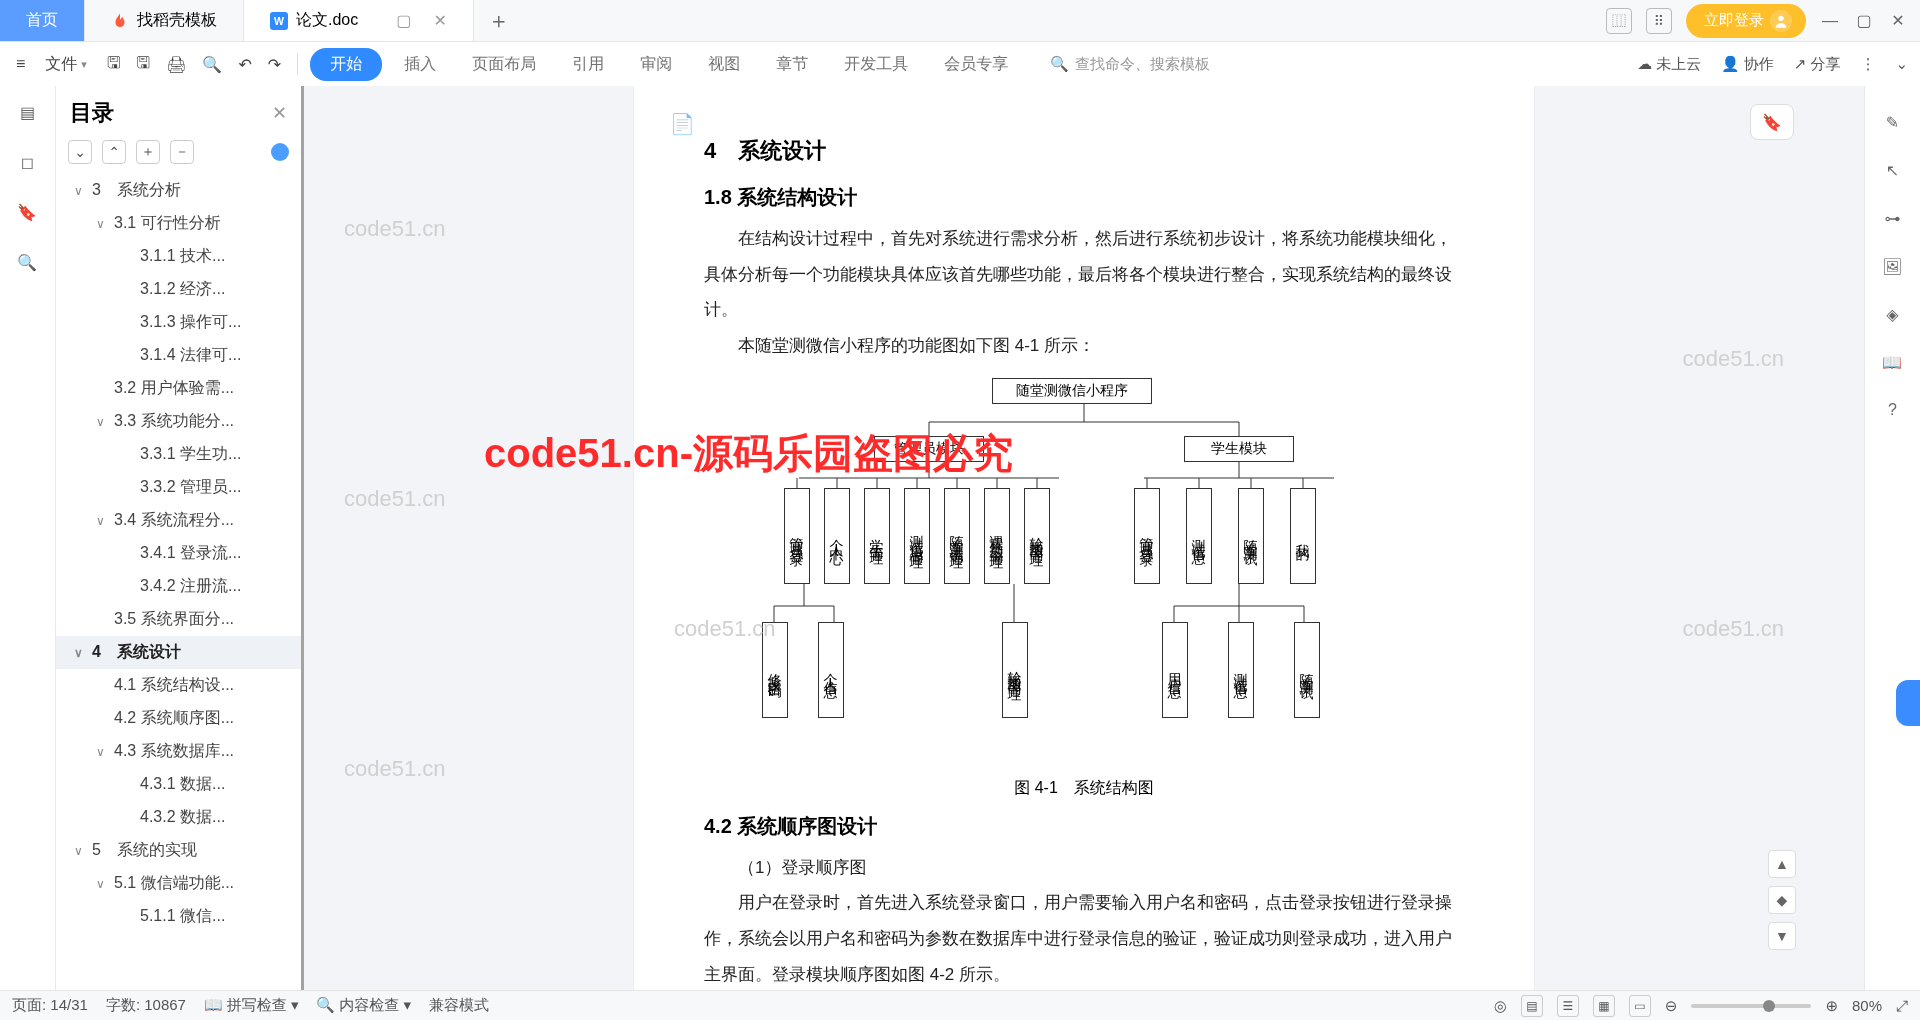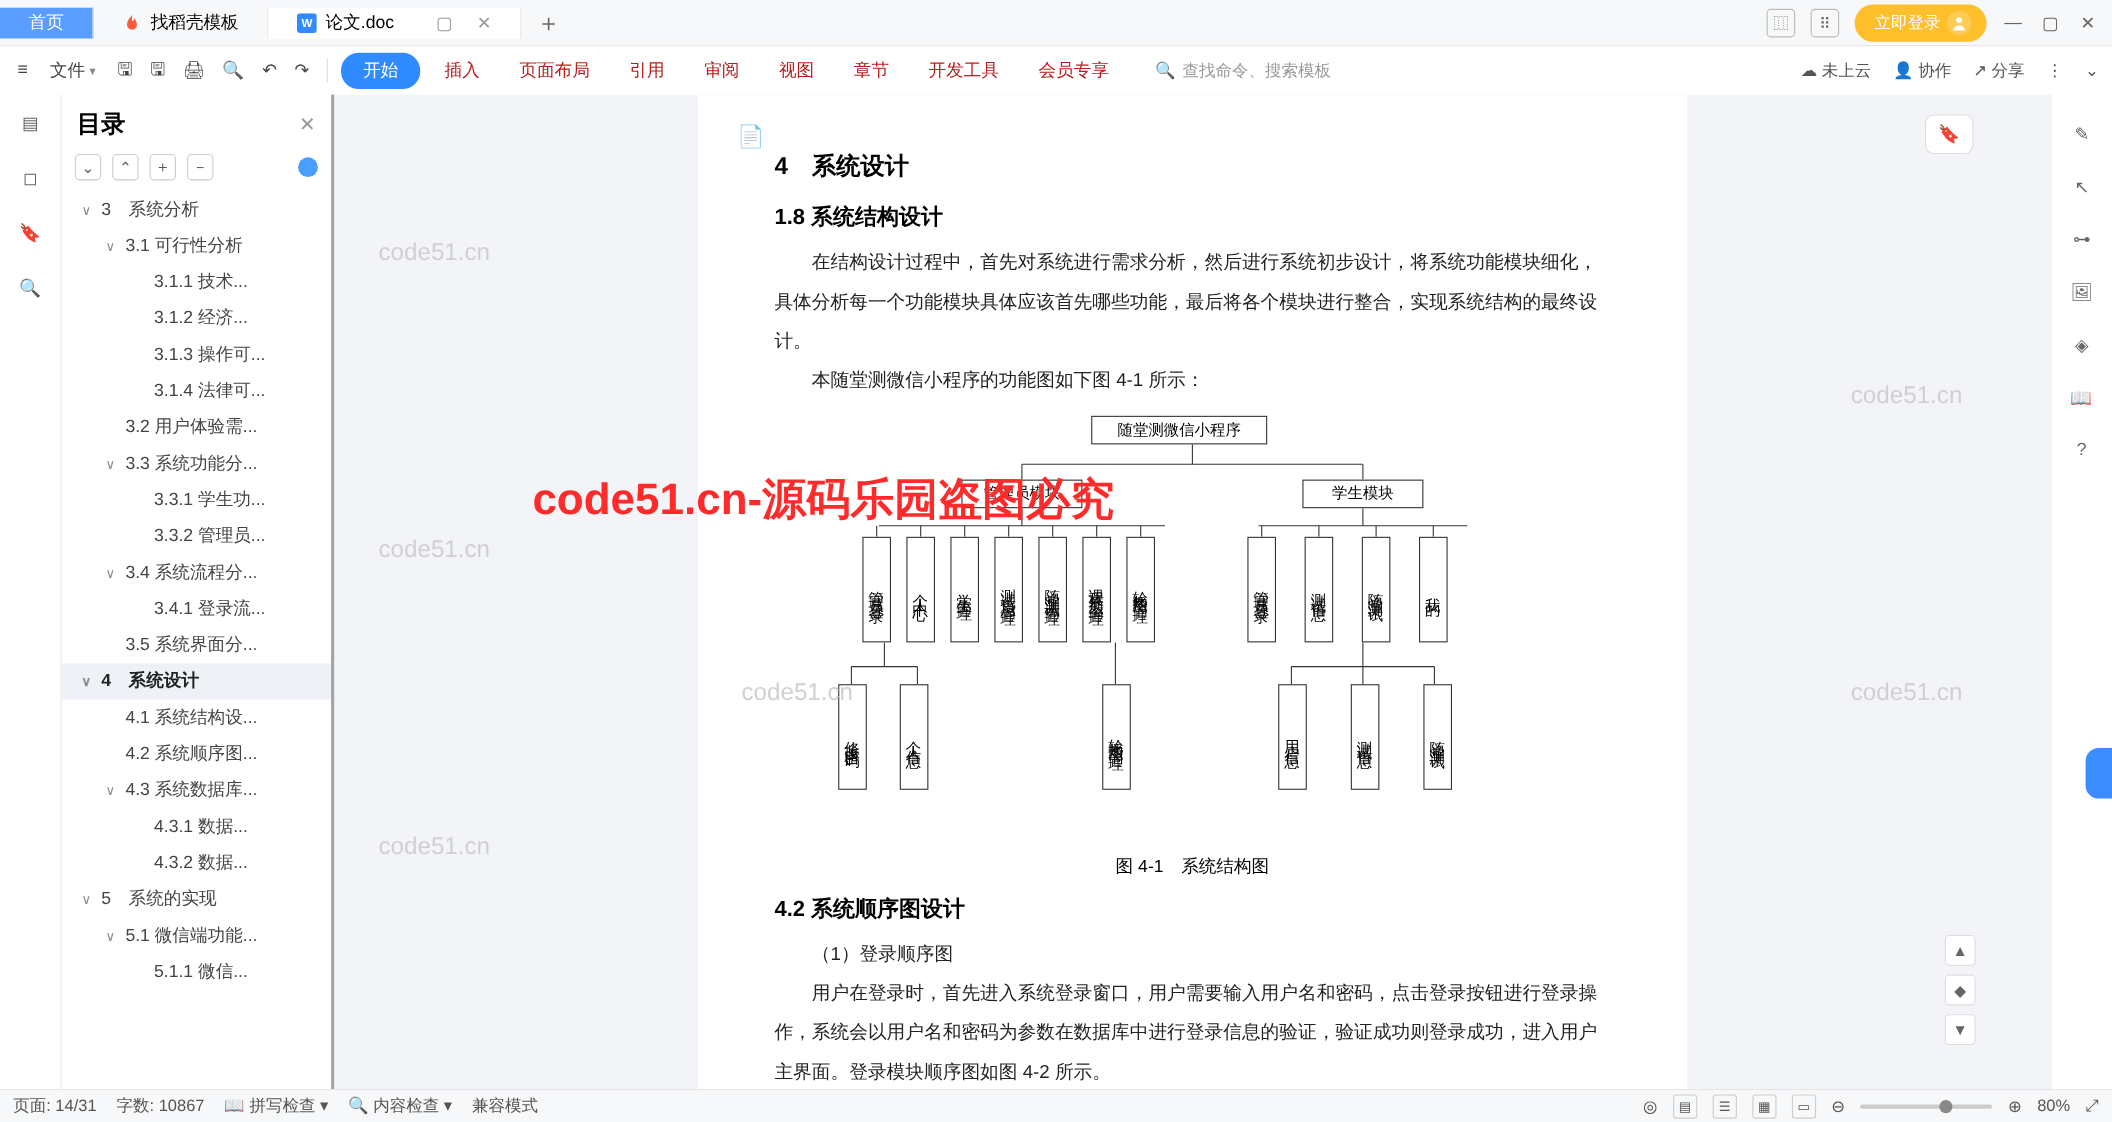--- a/index.html
+++ b/index.html
@@ -1,36 +1,36 @@
 <!DOCTYPE html>
 <html><head>
 <meta charset="utf-8">
 <style>
 * { margin:0; padding:0; box-sizing:border-box; font-family:"Microsoft YaHei","PingFang SC",sans-serif; }
 body { width:1920px; height:1020px; background:#fff; overflow:hidden; position:relative; }
 
 .tabs { height:42px; background:#f7f8fa; display:flex; align-items:center; border-bottom:1px solid #e5e5e5; }
-.tab { height:28px; padding:12px 26px; display:flex; align-items:center; gap:8px; font-size:16px; cursor:pointer; border-right:1px solid #e5e5e5; }
+.tab { height:41px; padding:12px 26px; display:flex; align-items:center; gap:8px; font-size:16px; cursor:pointer; border-right:1px solid #e5e5e5; }
 .tab.home { background:#5a9cff; color:#fff; }
 .tab.active { background:#fff; }
 .tab .ic { width:18px; height:18px; display:inline-block; }
 .tab .close { margin-left:14px; color:#999; font-size:16px; }
 .tab-add { padding:0 14px; font-size:22px; color:#666; cursor:pointer; }
 .tabs-right { margin-left:auto; display:flex; align-items:center; gap:14px; padding-right:12px; }
 .tabs-right .sq { width:26px; height:26px; border:1px solid #bbb; border-radius:4px; display:flex; align-items:center; justify-content:center; font-size:14px; color:#666; }
 .login-btn { background:#ffbf2b; color:#fff; border-radius:18px; padding:6px 14px 6px 18px; display:flex; align-items:center; gap:6px; font-size:15px; }
 .login-btn .av { width:22px; height:22px; border-radius:50%; background:#fff3; display:flex; align-items:center; justify-content:center; }
 .winbtn { width:20px; height:20px; display:flex; align-items:center; justify-content:center; color:#666; font-size:16px; }
 
 .toolbar { height:44px; display:flex; align-items:center; padding:0 12px; gap:8px; }
 .tb-btn { padding:6px 8px; color:#444; font-size:16px; display:flex; align-items:center; gap:4px; cursor:pointer; }
 .tb-btn.icon { padding:4px; }
 .tb-sep { width:1px; height:22px; background:#ddd; margin:0 4px; }
 .menu-pill { background:#2f8bff; color:#fff; padding:6px 20px; border-radius:16px; font-size:16px; }
-.menu-item { padding:6px 14px; font-size:16px; color:#b91c1c; cursor:pointer; }
+.menu-item { padding:6px 14px; font-size:16px; color:#737373; cursor:pointer; }
 .tb-search { margin-left:20px; display:flex; align-items:center; color:#999; font-size:15px; gap:6px; }
 .tb-right { margin-left:auto; display:flex; gap:20px; font-size:15px; color:#555; }
 .tb-right span { display:flex; align-items:center; gap:4px; }
 
 .main { position:absolute; top:86px; bottom:30px; left:0; right:0; display:flex; }
 .vbar { width:56px; border-right:1px solid #e8e8e8; display:flex; flex-direction:column; align-items:center; gap:26px; padding-top:14px; }
 .vbar .vi { width:24px; height:24px; color:#666; display:flex; align-items:center; justify-content:center; }
 
 .outline { width:248px; border-right:3px solid #a3a3a3; display:flex; flex-direction:column; }
 .outline-h { display:flex; align-items:center; justify-content:space-between; padding:12px 14px 8px; }
@@ -178,20 +178,21 @@
         <div class="ol-item lv2"><span class="chev"></span>3.1.1 技术...</div>
         <div class="ol-item lv2"><span class="chev"></span>3.1.2 经济...</div>
         <div class="ol-item lv2"><span class="chev"></span>3.1.3 操作可...</div>
         <div class="ol-item lv2"><span class="chev"></span>3.1.4 法律可...</div>
         <div class="ol-item lv1"><span class="chev"></span>3.2 用户体验需...</div>
         <div class="ol-item lv1"><span class="chev">∨</span>3.3 系统功能分...</div>
         <div class="ol-item lv2"><span class="chev"></span>3.3.1 学生功...</div>
         <div class="ol-item lv2"><span class="chev"></span>3.3.2 管理员...</div>
         <div class="ol-item lv1"><span class="chev">∨</span>3.4 系统流程分...</div>
         <div class="ol-item lv2"><span class="chev"></span>3.4.1 登录流...</div>
+        <div class="ol-item lv2"><span class="chev"></span>3.4.2 注册流...</div>
         <div class="ol-item lv1"><span class="chev"></span>3.5 系统界面分...</div>
         <div class="ol-item lv0 sel"><span class="chev">∨</span>4　系统设计</div>
         <div class="ol-item lv1"><span class="chev"></span>4.1 系统结构设...</div>
         <div class="ol-item lv1"><span class="chev"></span>4.2 系统顺序图...</div>
         <div class="ol-item lv1"><span class="chev">∨</span>4.3 系统数据库...</div>
         <div class="ol-item lv2"><span class="chev"></span>4.3.1 数据...</div>
         <div class="ol-item lv2"><span class="chev"></span>4.3.2 数据...</div>
         <div class="ol-item lv0"><span class="chev">∨</span>5　系统的实现</div>
         <div class="ol-item lv1"><span class="chev">∨</span>5.1 微信端功能...</div>
         <div class="ol-item lv2"><span class="chev"></span>5.1.1 微信...</div>

